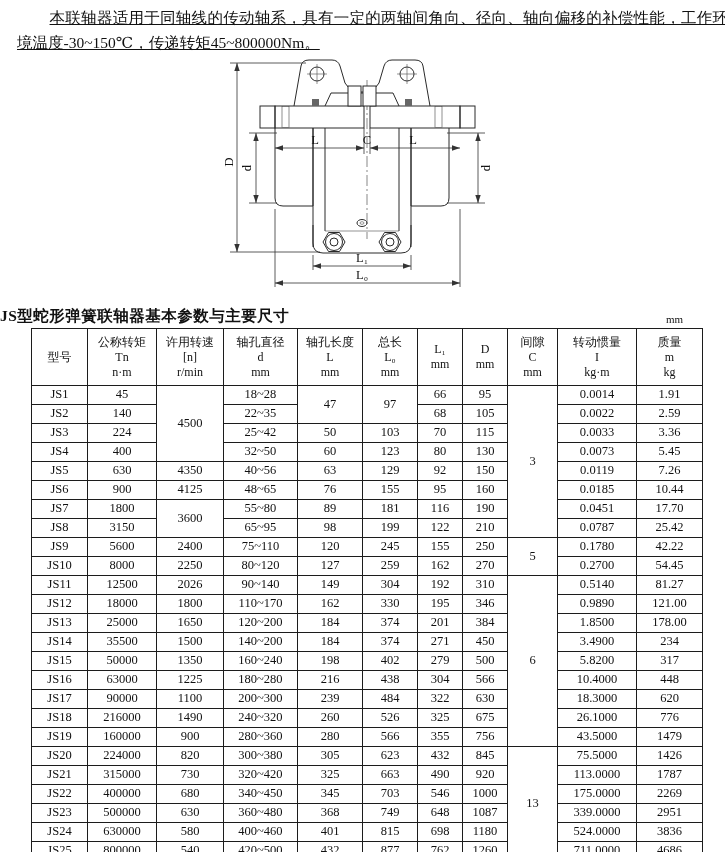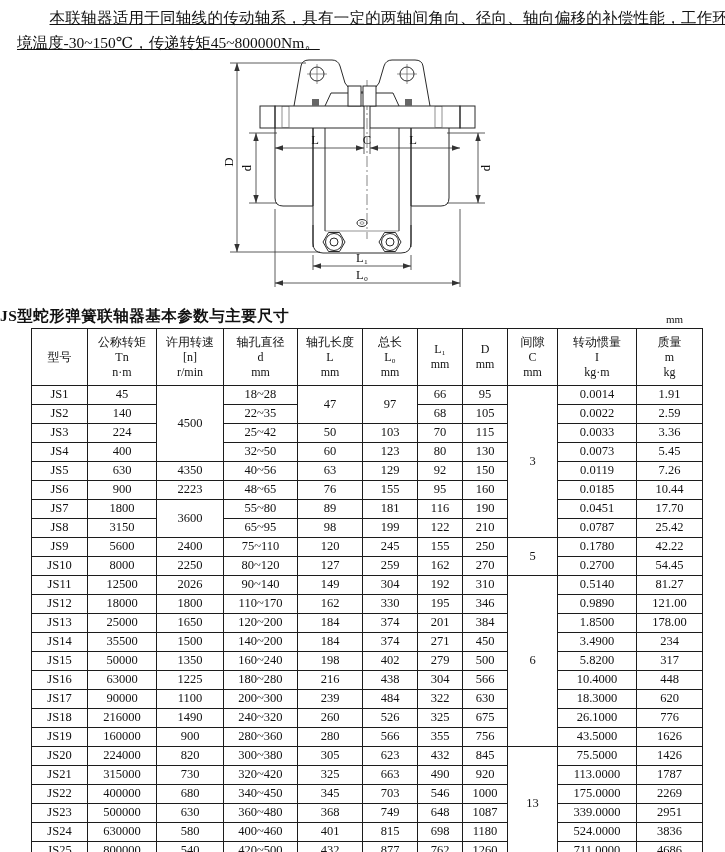--- a/index.html
+++ b/index.html
@@ -275,21 +275,21 @@
         <td>63</td>
         <td>129</td>
         <td>92</td>
         <td>150</td>
         <td>0.0119</td>
         <td>7.26</td>
       </tr>
       <tr>
         <td>JS6</td>
         <td>900</td>
-        <td>2223</td>
+        <td>4125</td>
         <td>48~65</td>
         <td>76</td>
         <td>155</td>
         <td>95</td>
         <td>160</td>
         <td>0.0185</td>
         <td>10.44</td>
       </tr>
       <tr>
         <td>JS7</td>
@@ -439,21 +439,21 @@
       <tr>
         <td>JS19</td>
         <td>160000</td>
         <td>900</td>
         <td>280~360</td>
         <td>280</td>
         <td>566</td>
         <td>355</td>
         <td>756</td>
         <td>43.5000</td>
-        <td>1626</td>
+        <td>1479</td>
       </tr>
       <tr>
         <td>JS20</td>
         <td>224000</td>
         <td>820</td>
         <td>300~380</td>
         <td>305</td>
         <td>623</td>
         <td>432</td>
         <td>845</td>

